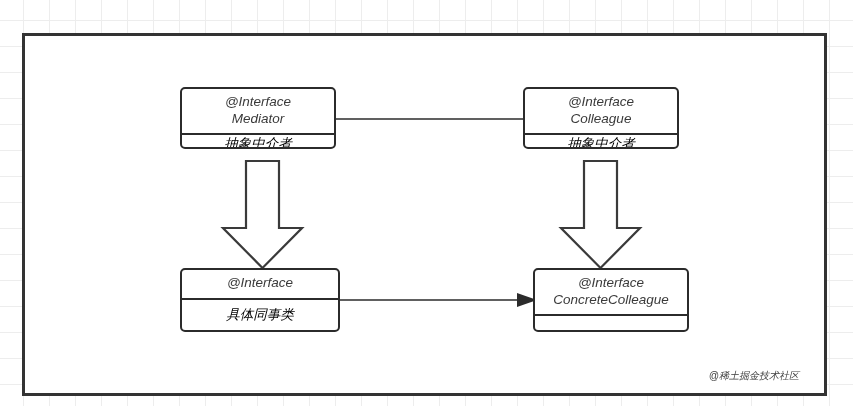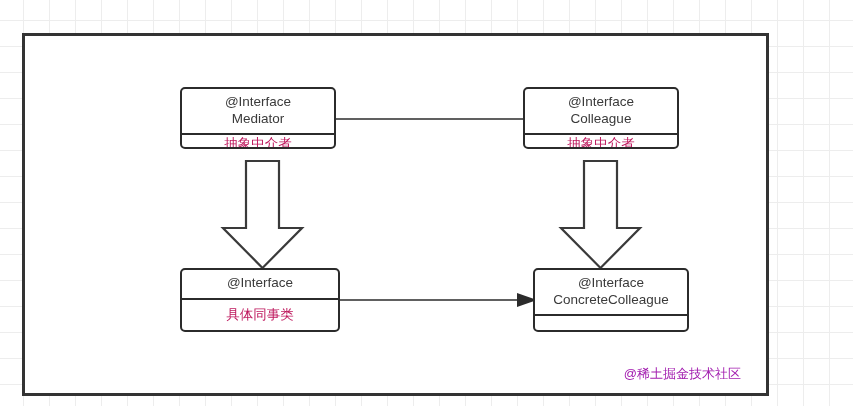--- a/index.html
+++ b/index.html
@@ -20,25 +20,26 @@
       linear-gradient(to right, #ededed 1px, transparent 1px),
       linear-gradient(to bottom, #ededed 1px, transparent 1px);
     background-size: 26px 26px;
     background-position: -3px -6px;
   }
   
   #frame {
     position: absolute;
     left: 22px;
     top: 33px;
-    width: 747px;
+    width: 805px;
     height: 363px;
     box-sizing: border-box;
     background: #ffffff;
     border: 3px solid #333333;
+    font-style: italic;
   }
   
   .uml-box {
     position: absolute;
     box-sizing: border-box;
     background: #ffffff;
     border: 2px solid #2b2b2b;
     border-radius: 5px;
     display: flex;
     flex-direction: column;
@@ -54,21 +55,21 @@
     line-height: 16.5px;
     border-bottom: 2px solid #2b2b2b;
     white-space: nowrap;
   }
   .uml-head .ln { display: block; }
   .uml-body {
     flex: 1 1 auto;
     display: flex;
     align-items: center;
     justify-content: center;
-    color: #be185d;
+    color: #000000;
     font-size: 13.5px;
     white-space: nowrap;
   }
   
   #box-mediator          { left: 155px; top: 51px;  width: 156px; height: 62px; }
   #box-colleague         { left: 498px; top: 51px;  width: 156px; height: 62px; }
   #box-concret-mediator  { left: 155px; top: 232px; width: 160px; height: 64px; }
   #box-concrete-colleague{ left: 508px; top: 232px; width: 156px; height: 64px; }
 
   
@@ -82,22 +83,22 @@
   }
   .conn-line { stroke: #2b2b2b; stroke-width: 1.6; fill: none; }
   .conn-head { fill: #2b2b2b; }
   .block-arrow { fill: #ffffff; stroke: #3a3a3a; stroke-width: 2.2; stroke-linejoin: miter; }
 
   
   #watermark {
     position: absolute;
     right: 25px;
     bottom: 10px;
-    font-size: 13px;
-    color: #a21caf;
+    font-size: 10px;
+    color: #404040;
     white-space: nowrap;
     z-index: 8;
   }
 </style>
 </head>
 <body>
 
 <div id="canvas">
 
   <div id="frame">

